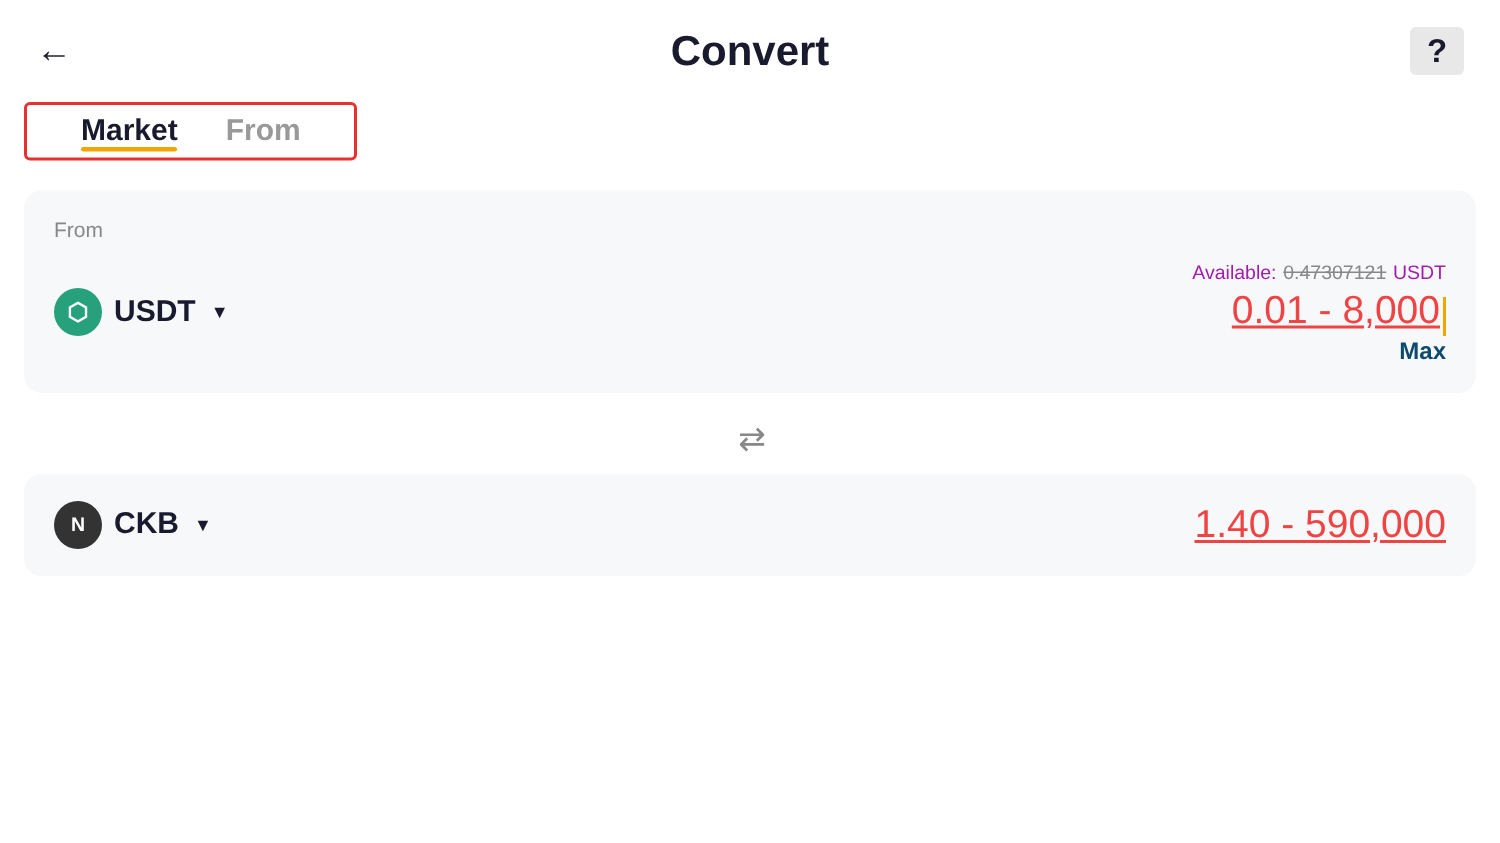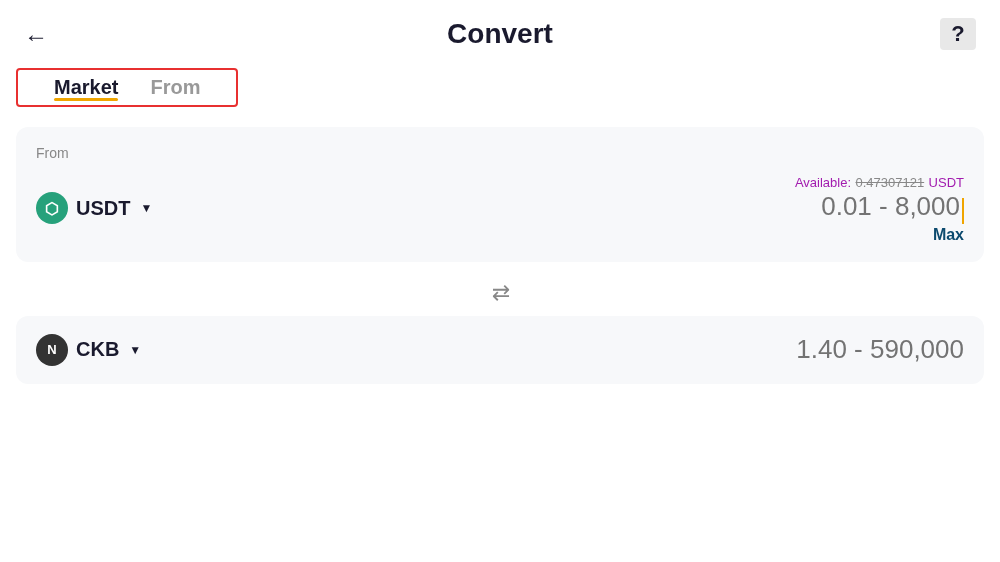--- a/index.html
+++ b/index.html
@@ -162,21 +162,22 @@
 
     .available-text {
       font-size: 13px;
       color: #a21caf;
       margin-bottom: 6px;
     }
 
     .amount-range {
       font-size: 26px;
       font-weight: 300;
-      color: #737373;
+      color: #ef4444;
+      text-decoration: underline;
     }
 
     .max-label {
       font-size: 16px;
       color: #0c4a6e;
       font-weight: 600;
       text-align: right;
       margin-top: 2px;
     }
 

